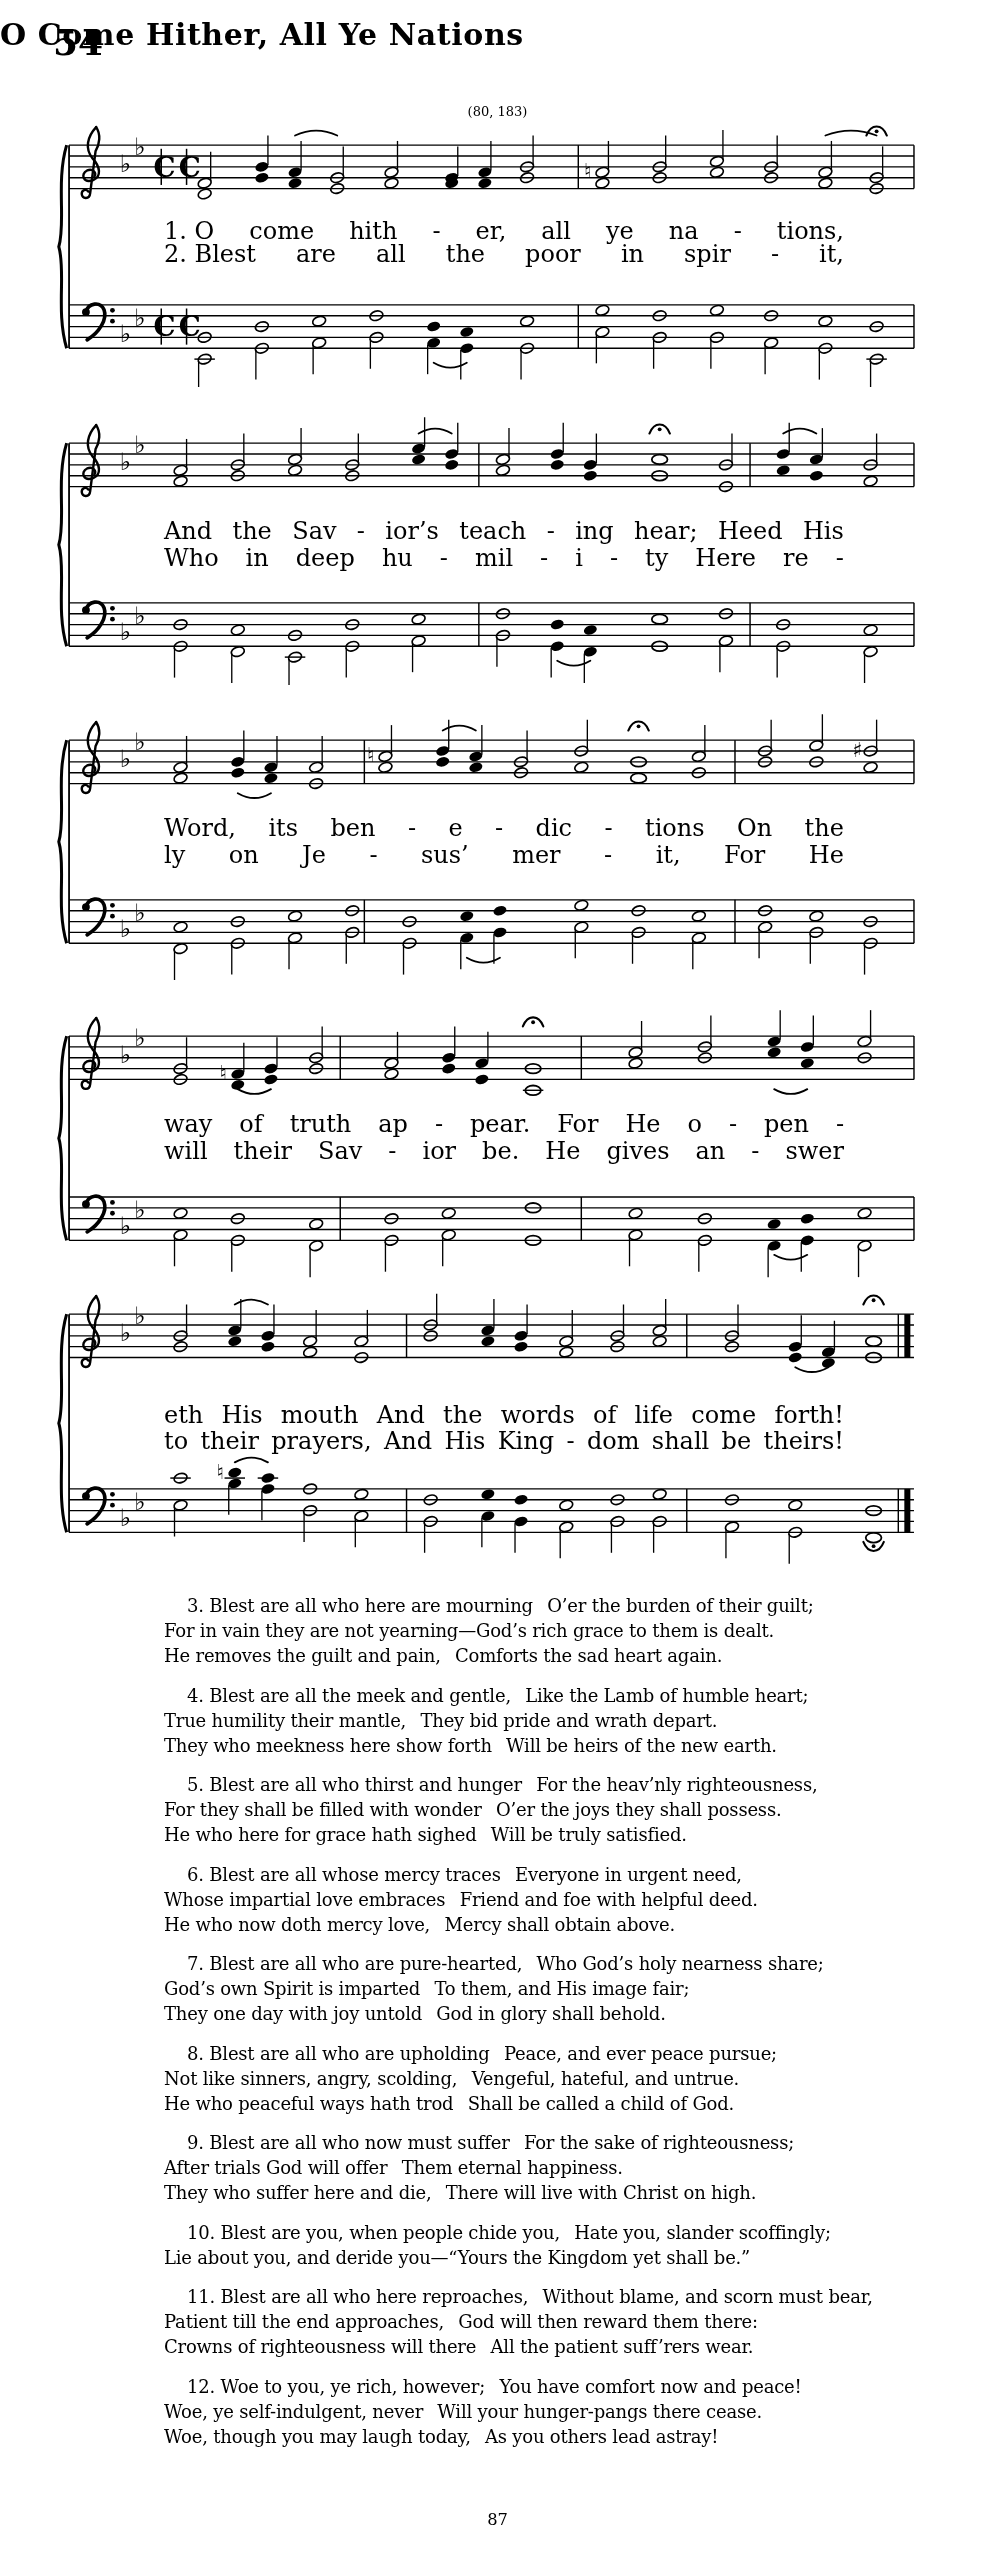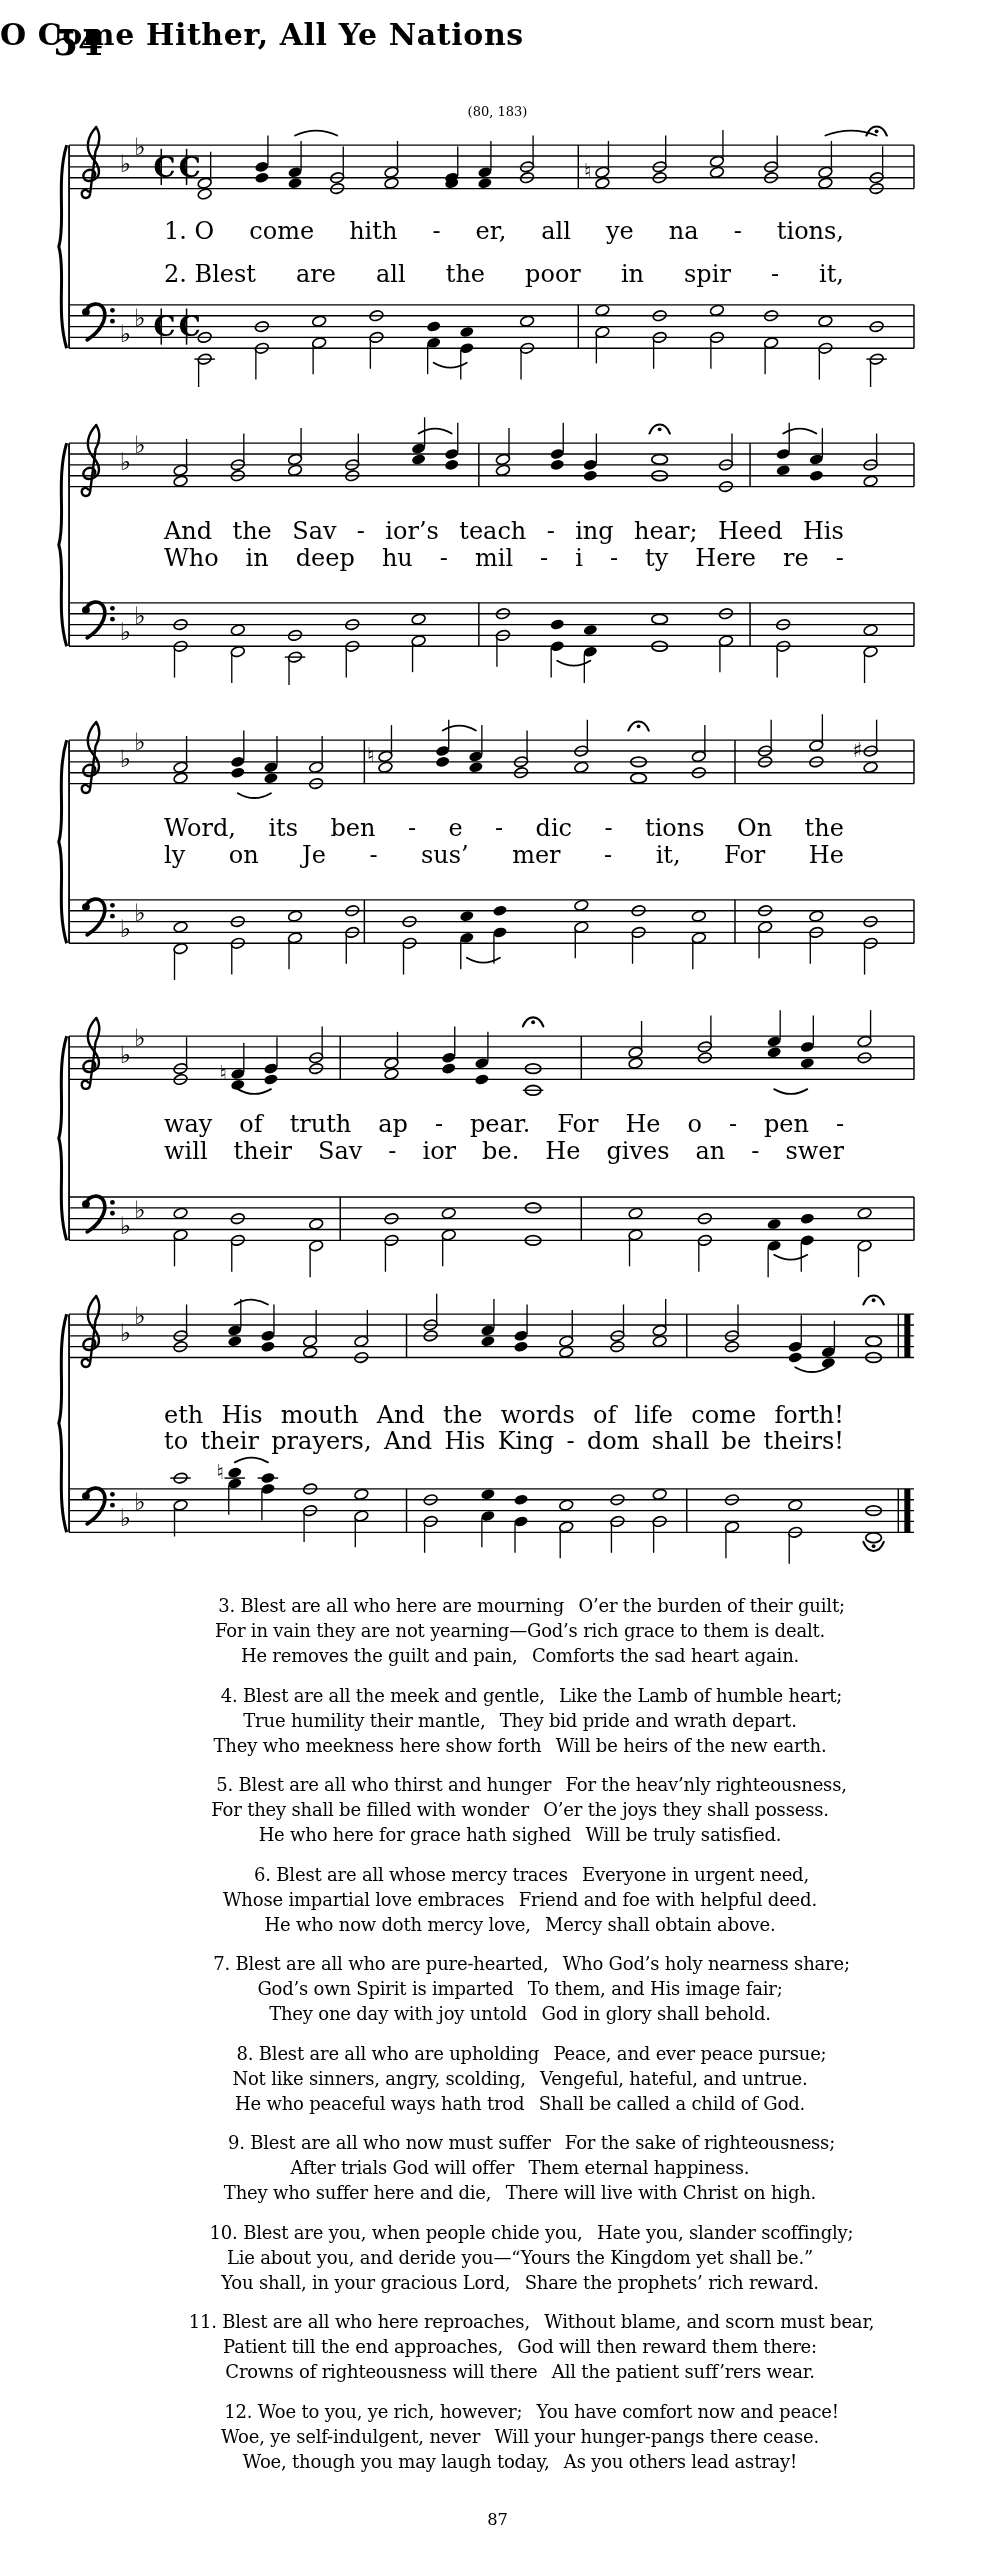--- a/index.html
+++ b/index.html
@@ -8,21 +8,21 @@
   .hymn-number{position:absolute;left:53px;top:20.5px;font-size:36px;font-weight:bold;}
   .hymn-title{position:absolute;left:0;top:17px;width:100%;text-align:left;
               font-size:30px;font-weight:bold;letter-spacing:0.6px;}
   .hymn-subtitle{position:absolute;left:0;top:104px;width:100%;text-align:center;font-size:13px;}
   .music-svg{position:absolute;}
   .lyric-row{position:absolute;left:164px;width:680px;display:flex;
              justify-content:space-between;align-items:baseline;
              font-size:24px;white-space:nowrap;}
   .lyric-row span{display:inline-block;}
   .verses{position:absolute;left:164px;top:1593px;width:712px;}
-  .verse{margin:0 0 14.5px 0;text-align:center;}
+  .verse{margin:0 0 14.5px 0;}
   .verse-line{font-size:18px;line-height:25px;letter-spacing:-0.2px;}
   .verse-line.first{text-indent:23px;}
   .footer-num{position:absolute;left:0;top:2510px;width:100%;text-align:center;font-size:16.3px;}
 </style>
 </head>
 <body>
 
 <div class="page">
   <div class="hymn-number">54</div>
   <div class="hymn-title">O Come Hither, All Ye Nations</div>
@@ -652,21 +652,20 @@
         <div class="verse-line">He who peaceful ways hath trod  Shall be called a child of God.</div>
       </div>
       <div class="verse">
         <div class="verse-line first">9. Blest are all who now must suffer  For the sake of righteousness;</div>
         <div class="verse-line">After trials God will offer  Them eternal happiness.</div>
         <div class="verse-line">They who suffer here and die,  There will live with Christ on high.</div>
       </div>
       <div class="verse">
         <div class="verse-line first">10. Blest are you, when people chide you,  Hate you, slander scoffingly;</div>
         <div class="verse-line">Lie about you, and deride you—“Yours the Kingdom yet shall be.”</div>
-        <div class="verse-line">You shall, in your gracious Lord,  Share the prophets’ rich reward.</div>
       </div>
       <div class="verse">
         <div class="verse-line first">11. Blest are all who here reproaches,  Without blame, and scorn must bear,</div>
         <div class="verse-line">Patient till the end approaches,  God will then reward them there:</div>
         <div class="verse-line">Crowns of righteousness will there  All the patient suff’rers wear.</div>
       </div>
       <div class="verse">
         <div class="verse-line first">12. Woe to you, ye rich, however;  You have comfort now and peace!</div>
         <div class="verse-line">Woe, ye self-indulgent, never  Will your hunger-pangs there cease.</div>
         <div class="verse-line">Woe, though you may laugh today,  As you others lead astray!</div>
@@ -679,21 +678,21 @@
       <span>come</span>
       <span>hith</span>
       <span>-</span>
       <span>er,</span>
       <span>all</span>
       <span>ye</span>
       <span>na</span>
       <span>-</span>
       <span>tions,</span>
     </div>
-    <div class="lyric-row" style="top: 260px; gap: 26px;">
+    <div class="lyric-row" style="top: 240px; gap: 26px;">
       <span>2. Blest</span>
       <span>are</span>
       <span>all</span>
       <span>the</span>
       <span>poor</span>
       <span>in</span>
       <span>spir</span>
       <span>-</span>
       <span>it,</span>
     </div>

